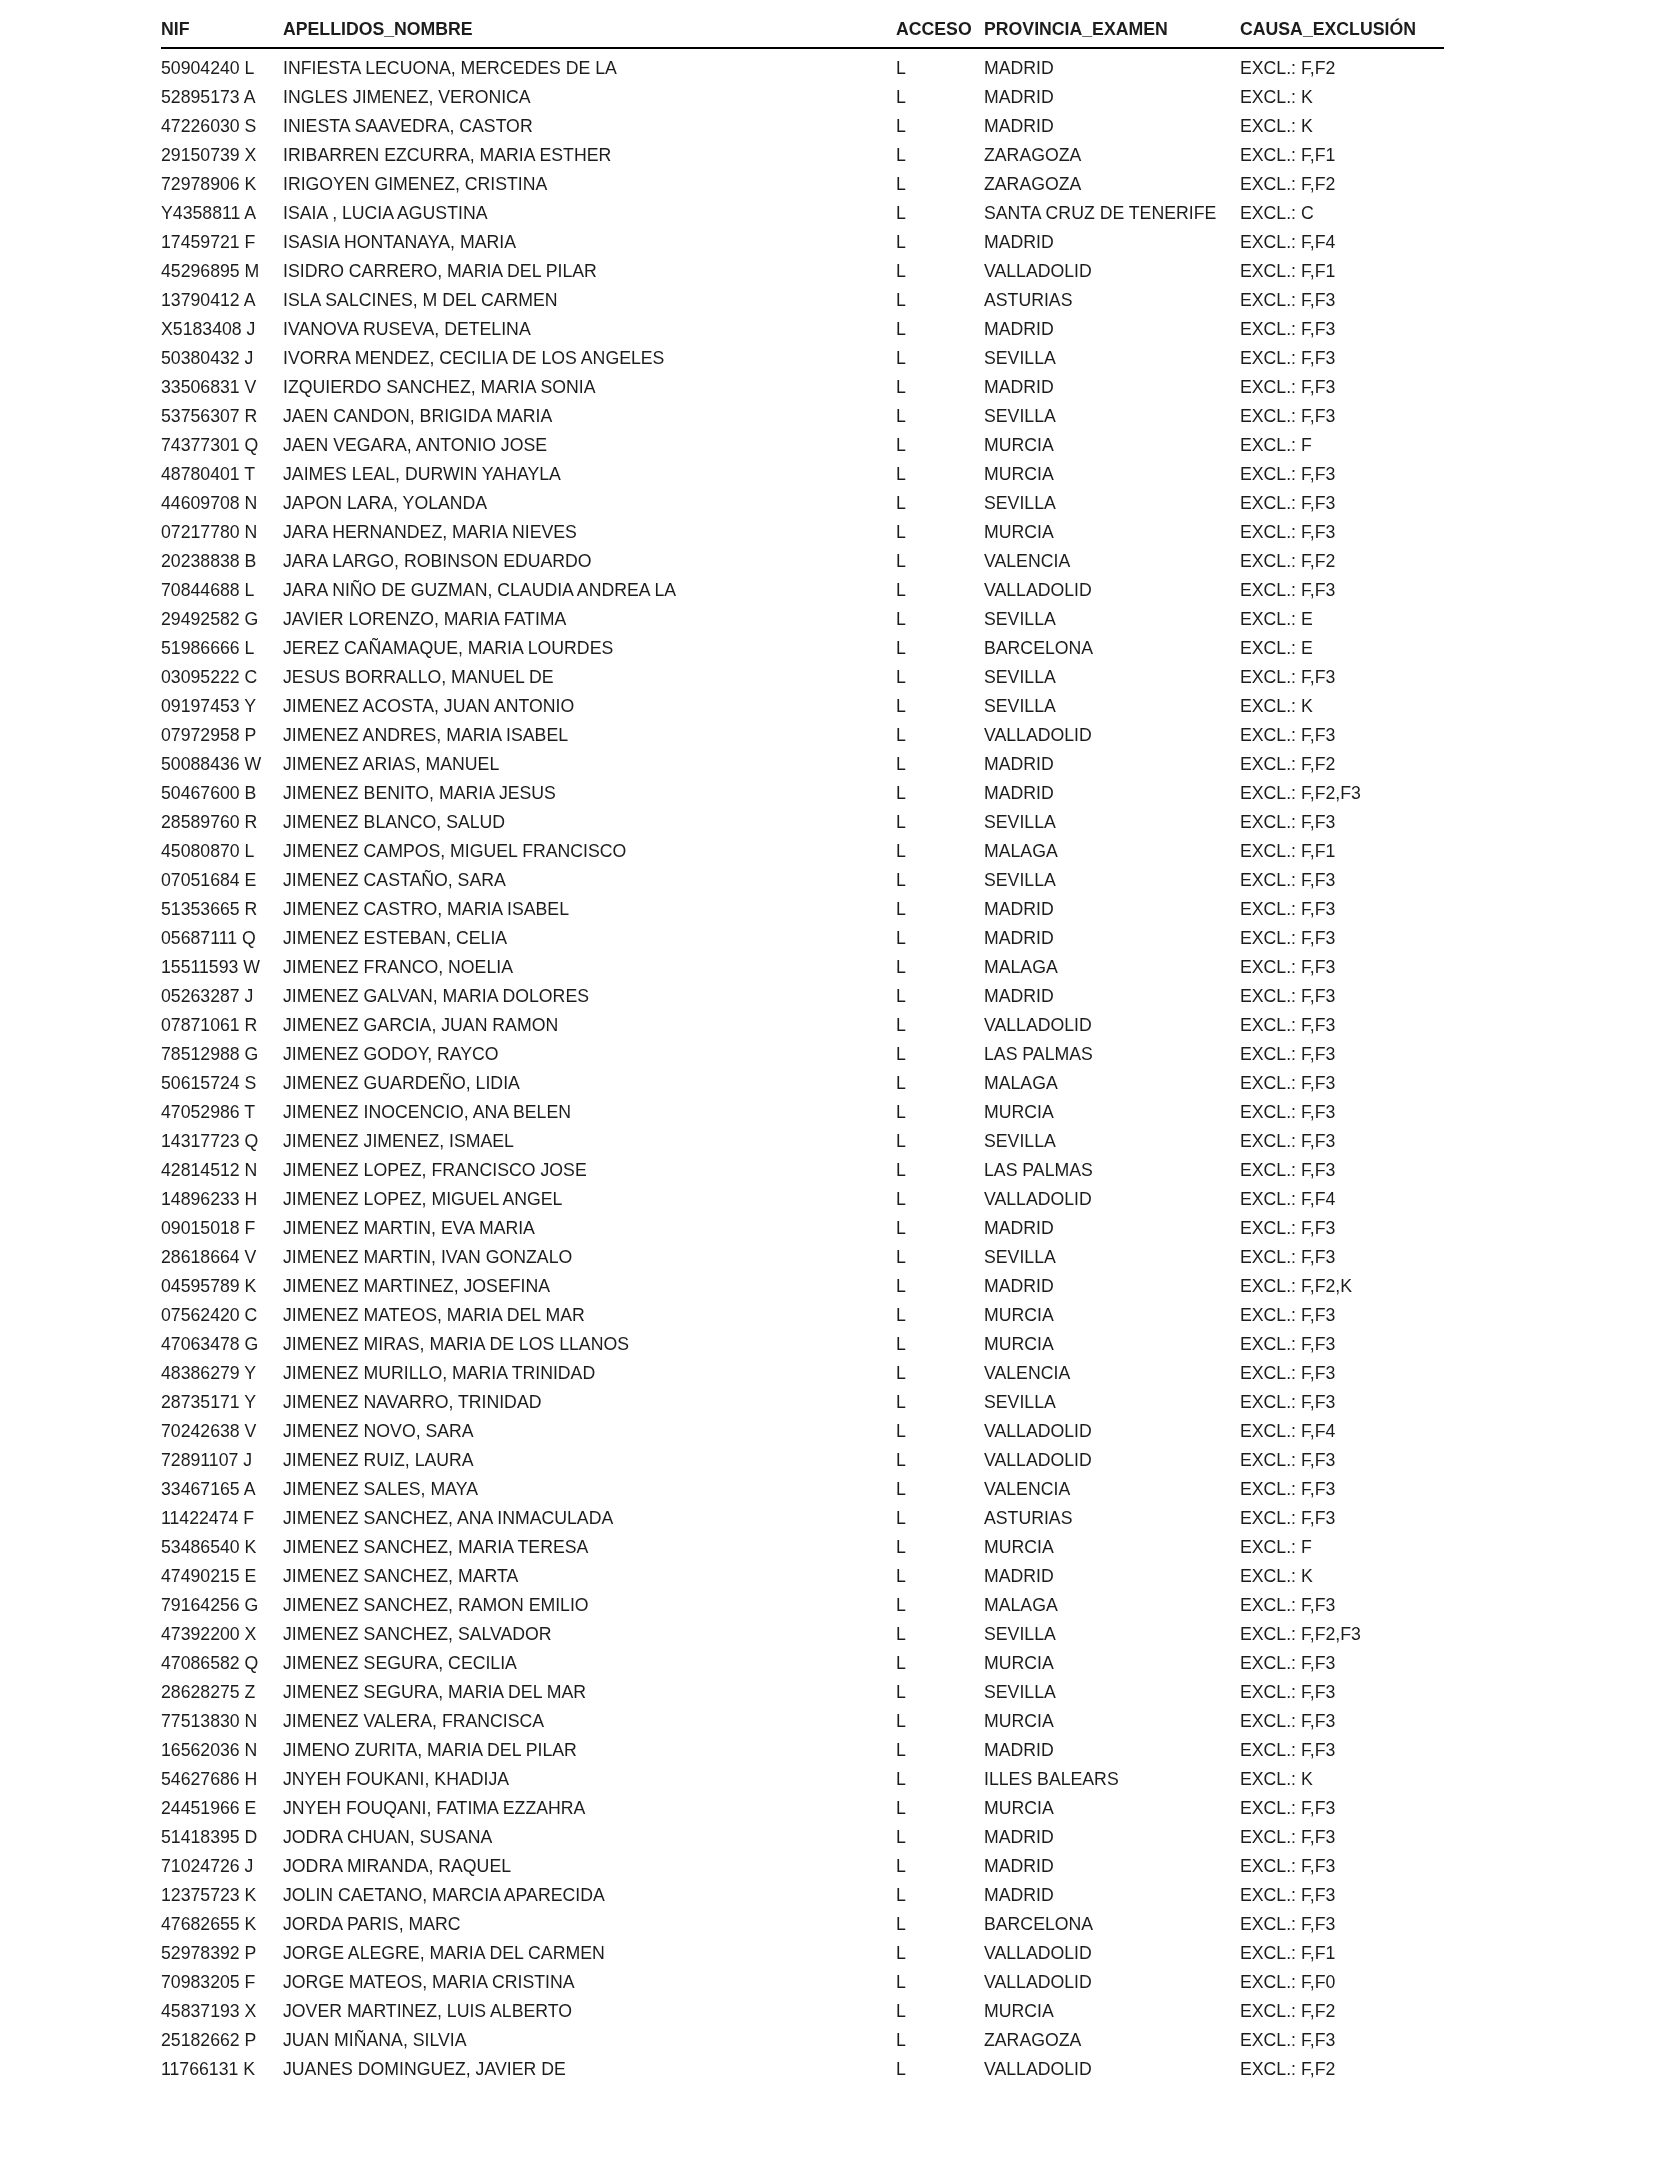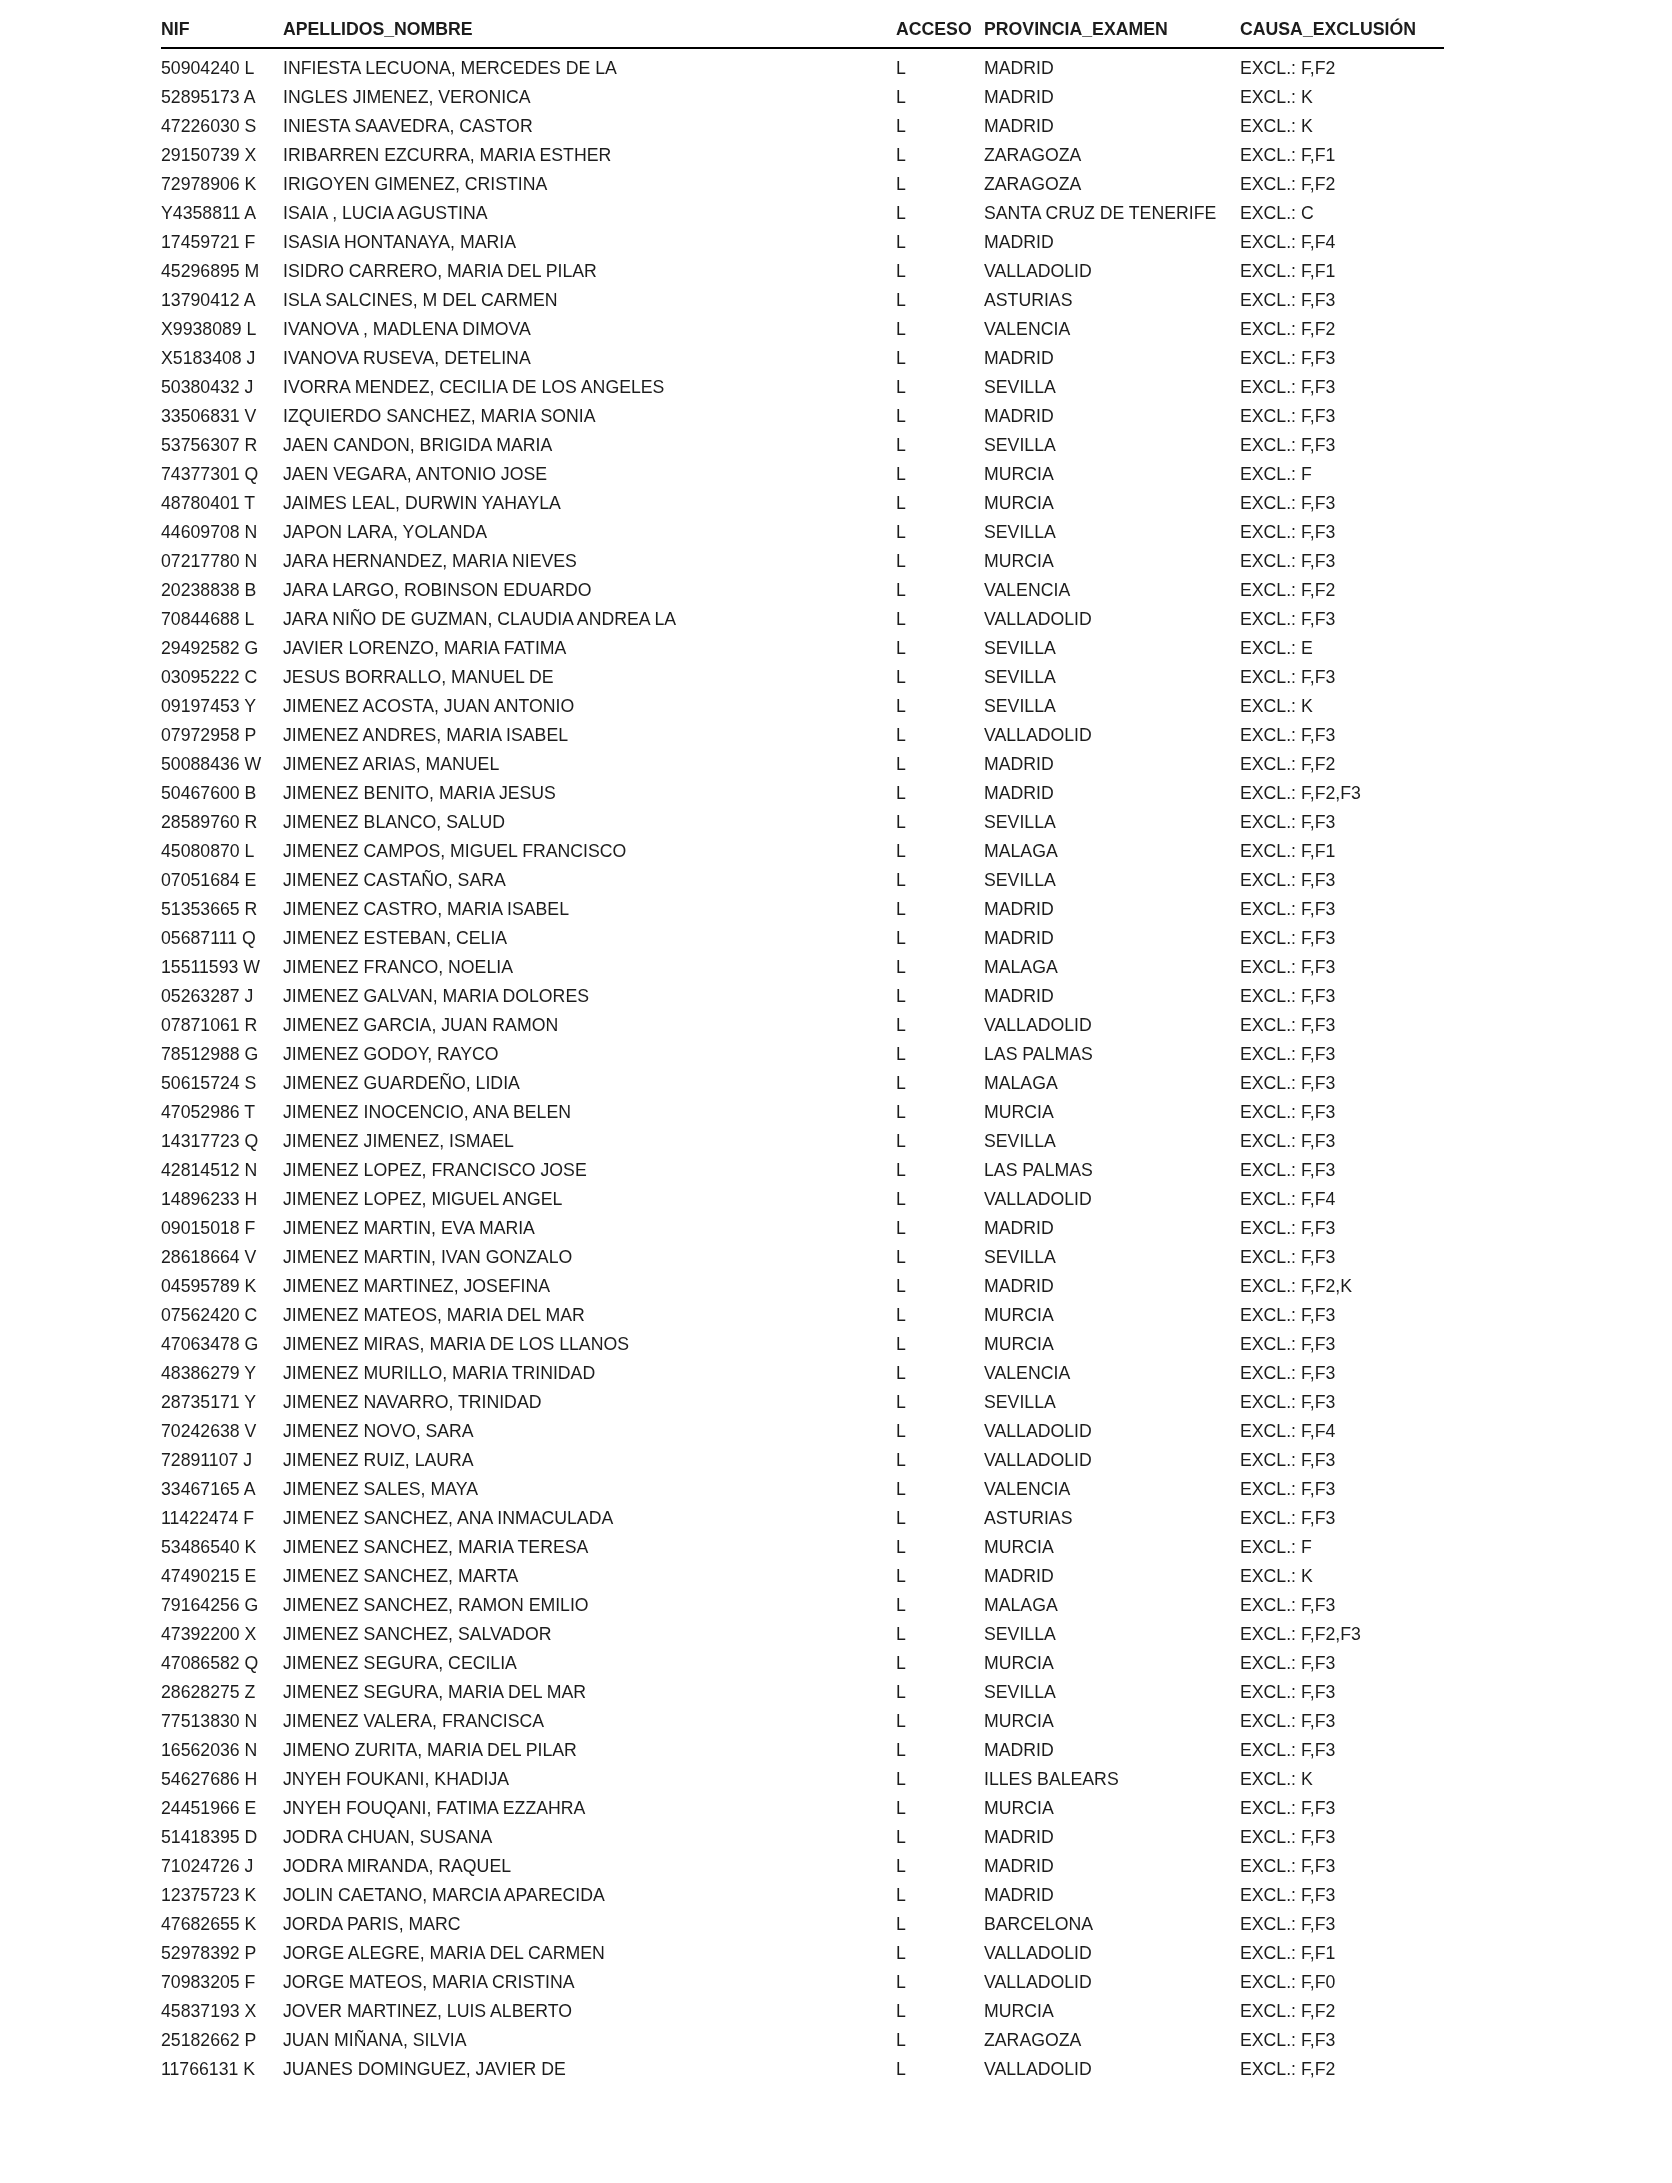--- a/index.html
+++ b/index.html
@@ -140,116 +140,116 @@
   </tr>
 
   <tr>
     <td>13790412 A</td>
     <td>ISLA SALCINES, M DEL CARMEN</td>
     <td>L</td>
     <td>ASTURIAS</td>
     <td>EXCL.: F,F3</td>
   </tr>
 
-  <tr>
-    <td>X9938089 L</td>
-    <td>IVANOVA , MADLENA DIMOVA</td>
+
+  <tr>
+    <td>X5183408 J</td>
+    <td>IVANOVA RUSEVA, DETELINA</td>
+    <td>L</td>
+    <td>MADRID</td>
+    <td>EXCL.: F,F3</td>
+  </tr>
+
+  <tr>
+    <td>50380432 J</td>
+    <td>IVORRA MENDEZ, CECILIA DE LOS ANGELES</td>
+    <td>L</td>
+    <td>SEVILLA</td>
+    <td>EXCL.: F,F3</td>
+  </tr>
+
+  <tr>
+    <td>33506831 V</td>
+    <td>IZQUIERDO SANCHEZ, MARIA SONIA</td>
+    <td>L</td>
+    <td>MADRID</td>
+    <td>EXCL.: F,F3</td>
+  </tr>
+
+  <tr>
+    <td>53756307 R</td>
+    <td>JAEN CANDON, BRIGIDA MARIA</td>
+    <td>L</td>
+    <td>SEVILLA</td>
+    <td>EXCL.: F,F3</td>
+  </tr>
+
+  <tr>
+    <td>74377301 Q</td>
+    <td>JAEN VEGARA, ANTONIO JOSE</td>
+    <td>L</td>
+    <td>MURCIA</td>
+    <td>EXCL.: F</td>
+  </tr>
+
+  <tr>
+    <td>48780401 T</td>
+    <td>JAIMES LEAL, DURWIN YAHAYLA</td>
+    <td>L</td>
+    <td>MURCIA</td>
+    <td>EXCL.: F,F3</td>
+  </tr>
+
+  <tr>
+    <td>44609708 N</td>
+    <td>JAPON LARA, YOLANDA</td>
+    <td>L</td>
+    <td>SEVILLA</td>
+    <td>EXCL.: F,F3</td>
+  </tr>
+
+  <tr>
+    <td>07217780 N</td>
+    <td>JARA HERNANDEZ, MARIA NIEVES</td>
+    <td>L</td>
+    <td>MURCIA</td>
+    <td>EXCL.: F,F3</td>
+  </tr>
+
+  <tr>
+    <td>20238838 B</td>
+    <td>JARA LARGO, ROBINSON EDUARDO</td>
     <td>L</td>
     <td>VALENCIA</td>
     <td>EXCL.: F,F2</td>
   </tr>
 
   <tr>
-    <td>X5183408 J</td>
-    <td>IVANOVA RUSEVA, DETELINA</td>
-    <td>L</td>
-    <td>MADRID</td>
-    <td>EXCL.: F,F3</td>
-  </tr>
-
-  <tr>
-    <td>50380432 J</td>
-    <td>IVORRA MENDEZ, CECILIA DE LOS ANGELES</td>
-    <td>L</td>
-    <td>SEVILLA</td>
-    <td>EXCL.: F,F3</td>
-  </tr>
-
-  <tr>
-    <td>33506831 V</td>
-    <td>IZQUIERDO SANCHEZ, MARIA SONIA</td>
-    <td>L</td>
-    <td>MADRID</td>
-    <td>EXCL.: F,F3</td>
-  </tr>
-
-  <tr>
-    <td>53756307 R</td>
-    <td>JAEN CANDON, BRIGIDA MARIA</td>
-    <td>L</td>
-    <td>SEVILLA</td>
-    <td>EXCL.: F,F3</td>
-  </tr>
-
-  <tr>
-    <td>74377301 Q</td>
-    <td>JAEN VEGARA, ANTONIO JOSE</td>
-    <td>L</td>
-    <td>MURCIA</td>
-    <td>EXCL.: F</td>
-  </tr>
-
-  <tr>
-    <td>48780401 T</td>
-    <td>JAIMES LEAL, DURWIN YAHAYLA</td>
-    <td>L</td>
-    <td>MURCIA</td>
-    <td>EXCL.: F,F3</td>
-  </tr>
-
-  <tr>
-    <td>44609708 N</td>
-    <td>JAPON LARA, YOLANDA</td>
-    <td>L</td>
-    <td>SEVILLA</td>
-    <td>EXCL.: F,F3</td>
-  </tr>
-
-  <tr>
-    <td>07217780 N</td>
-    <td>JARA HERNANDEZ, MARIA NIEVES</td>
-    <td>L</td>
-    <td>MURCIA</td>
-    <td>EXCL.: F,F3</td>
-  </tr>
-
-  <tr>
-    <td>20238838 B</td>
-    <td>JARA LARGO, ROBINSON EDUARDO</td>
-    <td>L</td>
-    <td>VALENCIA</td>
-    <td>EXCL.: F,F2</td>
-  </tr>
-
-  <tr>
     <td>70844688 L</td>
     <td>JARA NIÑO DE GUZMAN, CLAUDIA ANDREA LA</td>
     <td>L</td>
     <td>VALLADOLID</td>
     <td>EXCL.: F,F3</td>
   </tr>
 
   <tr>
     <td>29492582 G</td>
     <td>JAVIER LORENZO, MARIA FATIMA</td>
     <td>L</td>
     <td>SEVILLA</td>
     <td>EXCL.: E</td>
   </tr>
 
+  <tr>
+    <td>51986666 L</td>
+    <td>JEREZ CAÑAMAQUE, MARIA LOURDES</td>
+    <td>L</td>
+    <td>BARCELONA</td>
+    <td>EXCL.: E</td>
+  </tr>
 
   <tr>
     <td>03095222 C</td>
     <td>JESUS BORRALLO, MANUEL DE</td>
     <td>L</td>
     <td>SEVILLA</td>
     <td>EXCL.: F,F3</td>
   </tr>
 
   <tr>

